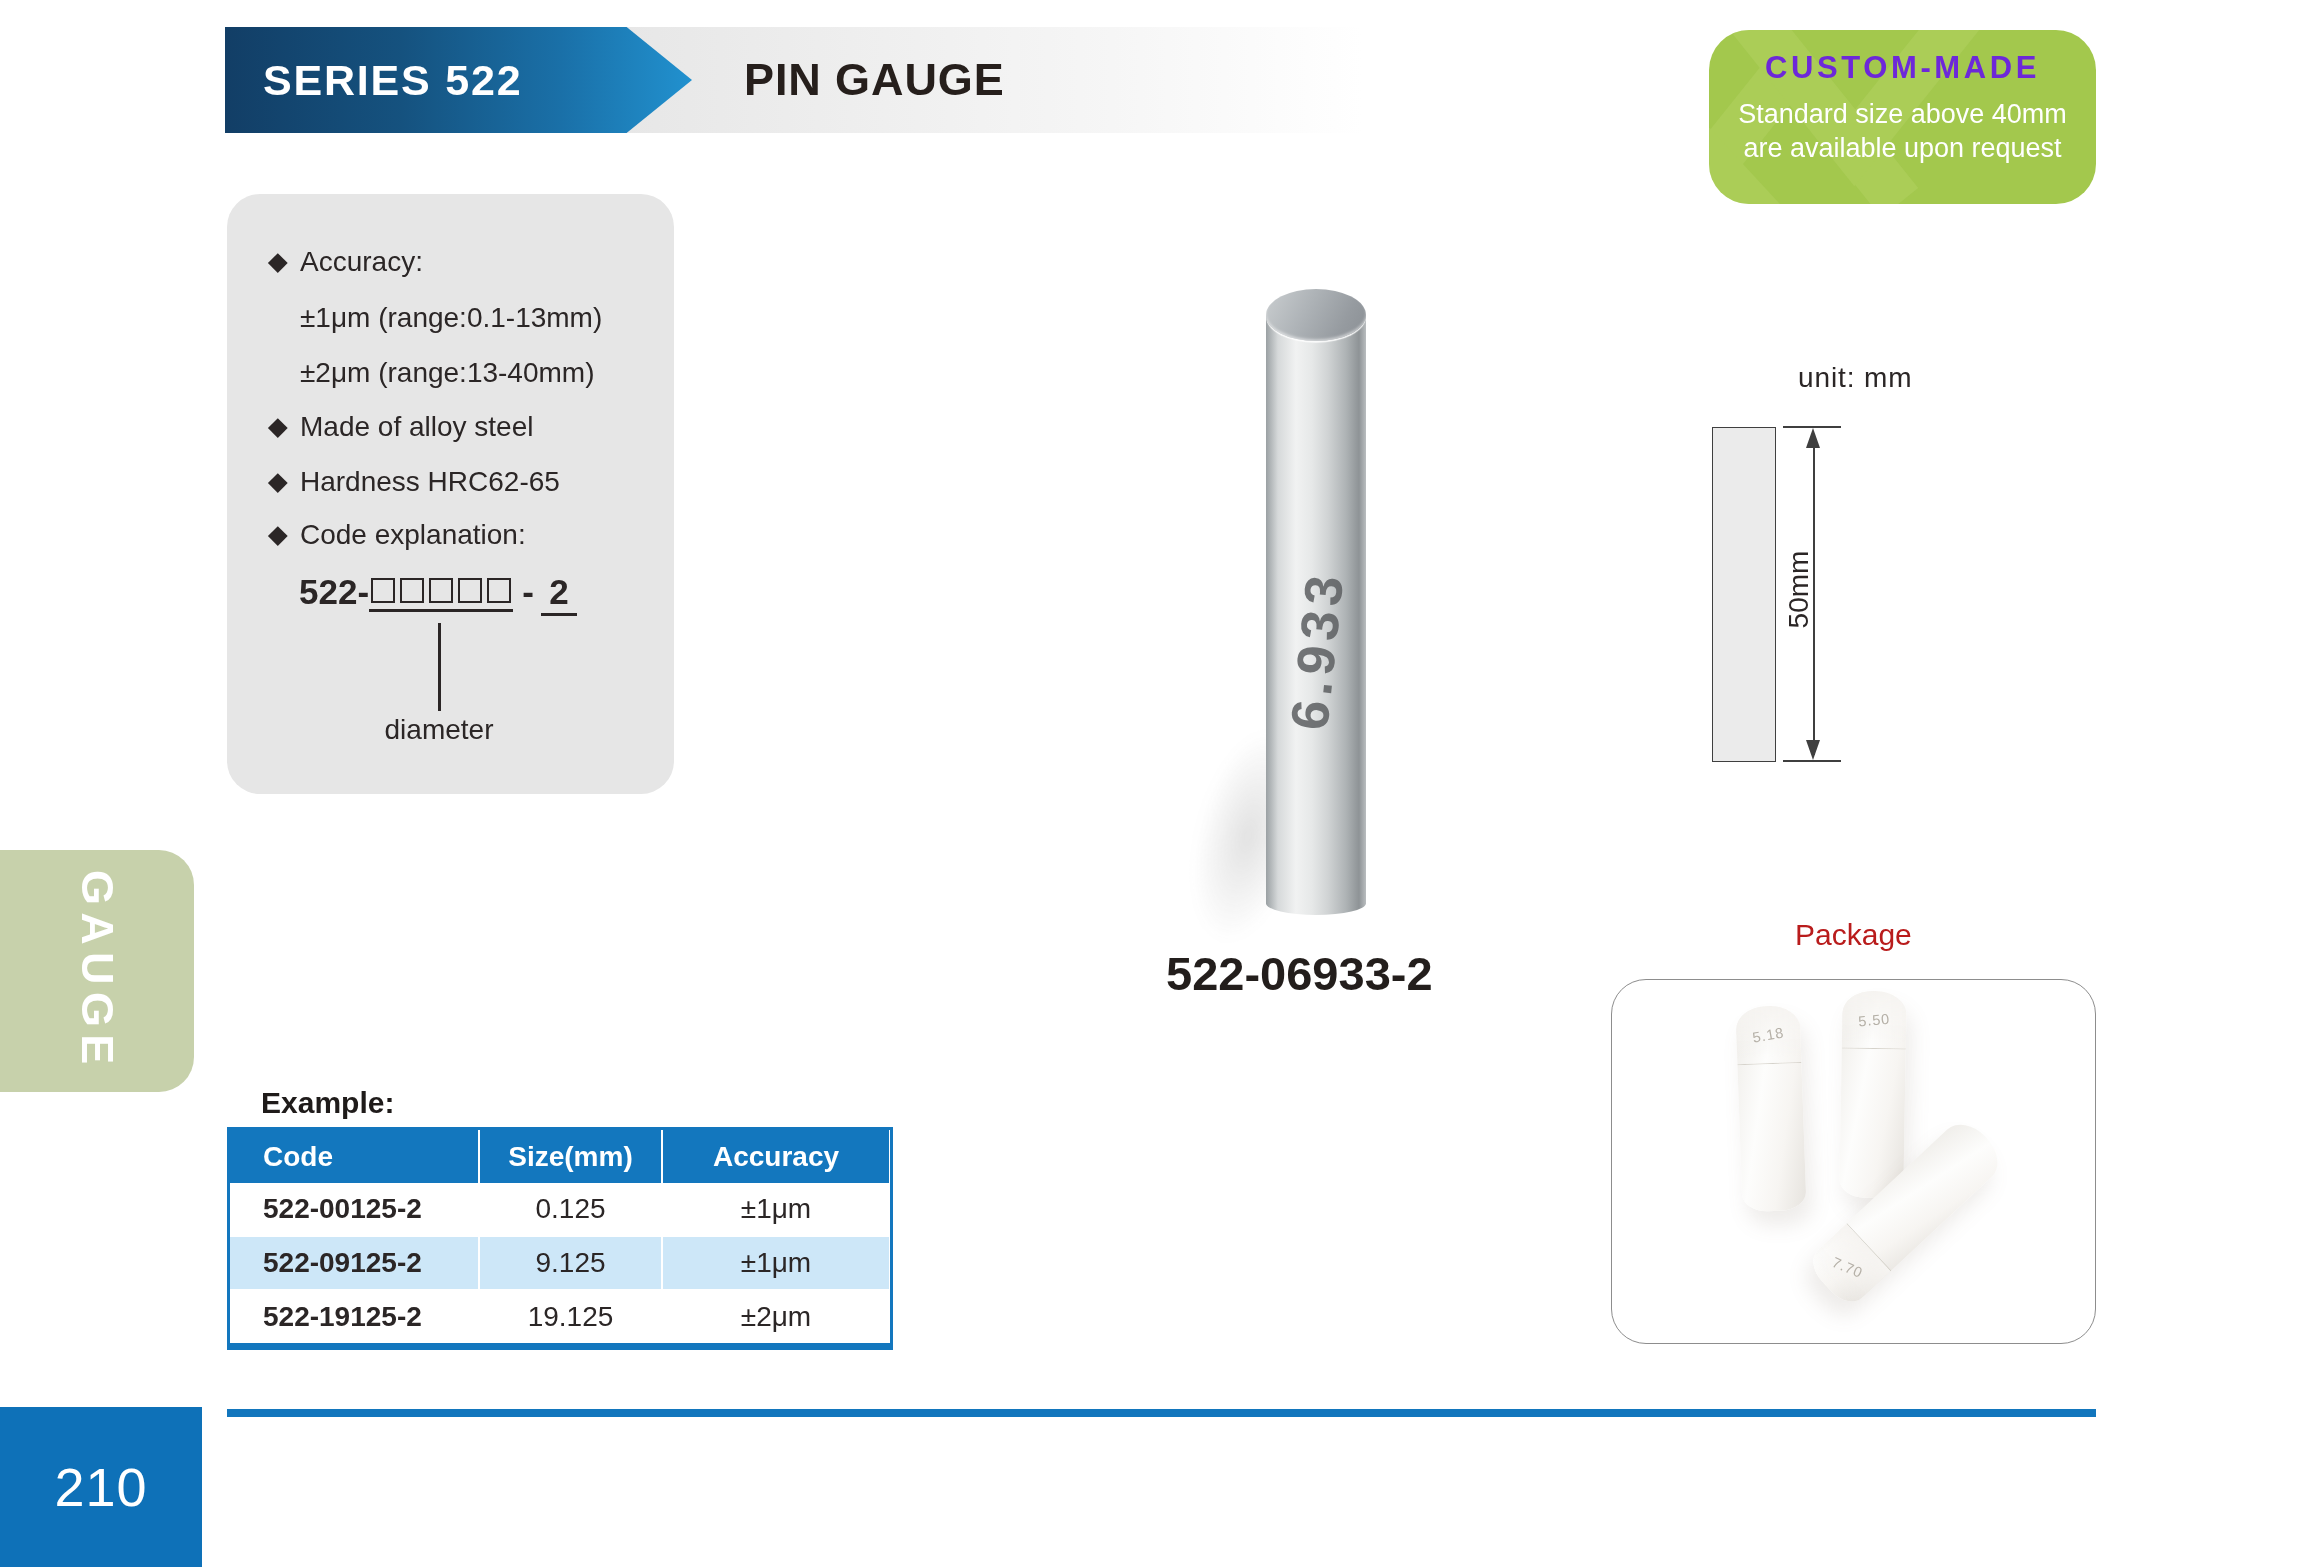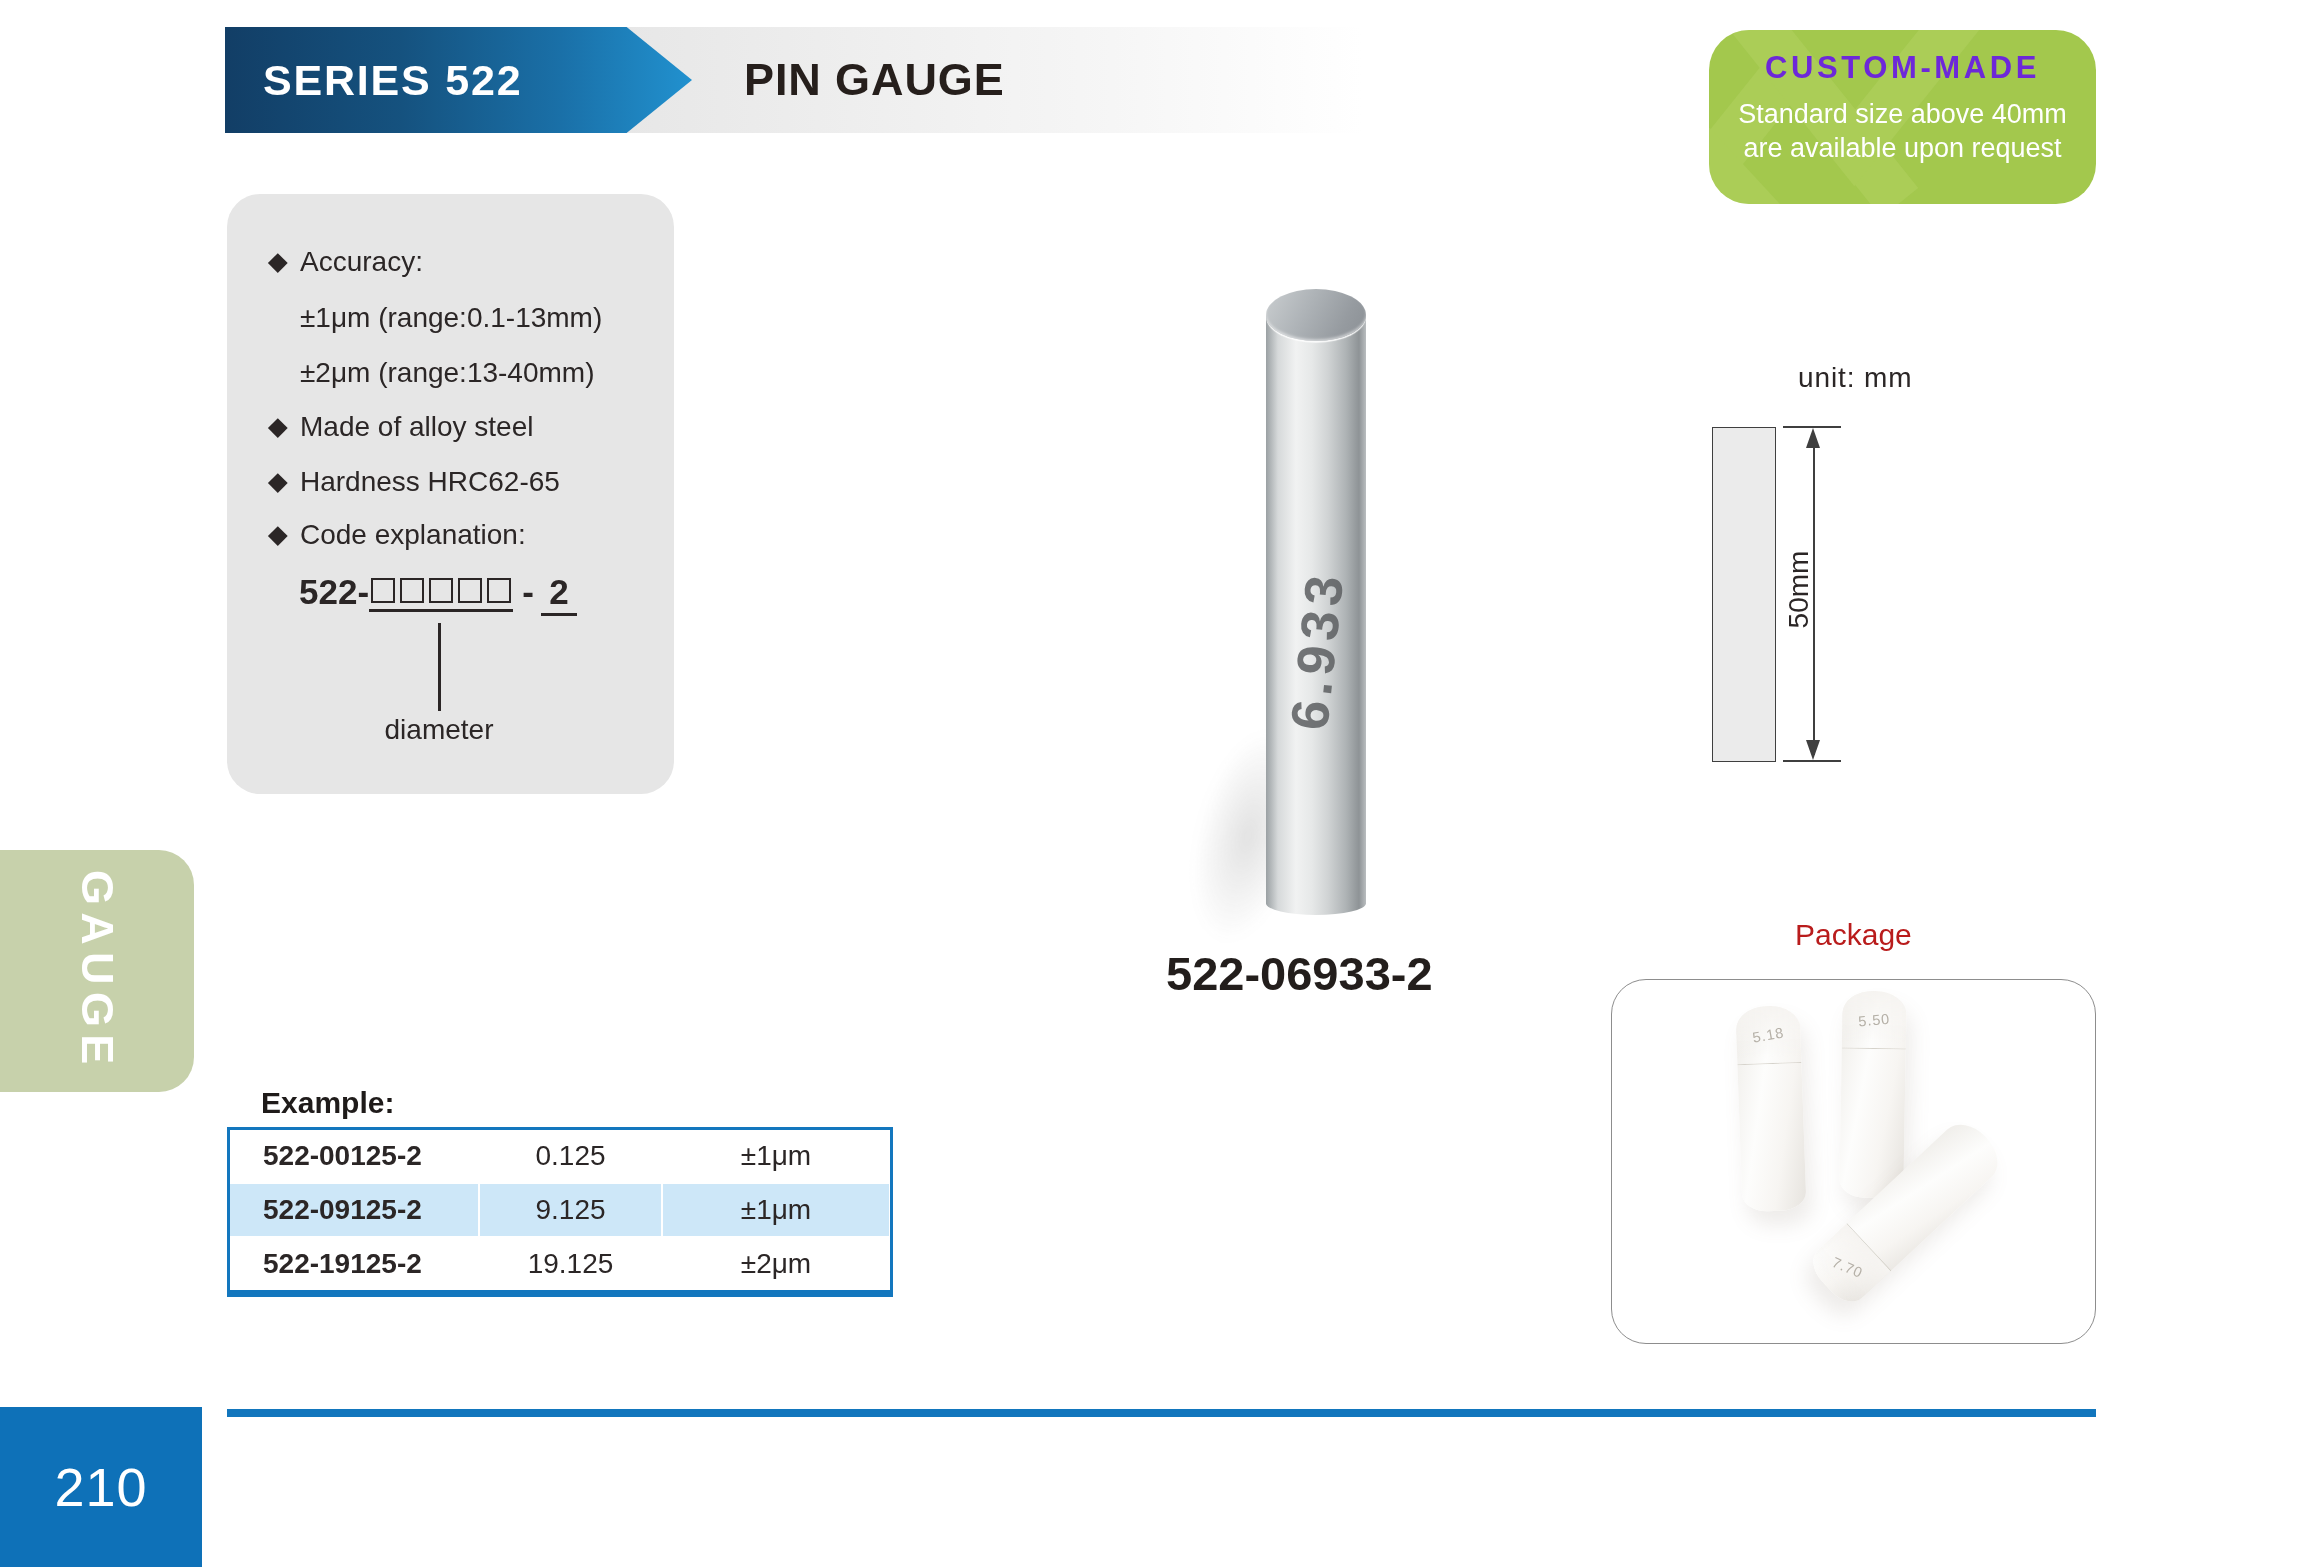--- a/index.html
+++ b/index.html
@@ -275,20 +275,25 @@
   </div>
   <div class="tube tube3">
     <div class="tube-cap">
       <span class="tube-label" style="transform:rotate(-24deg)">7.70</span>
     </div>
   </div>
 </div>
 
 <div class="abs example-title">Example:</div>
 <div class="abs ex-table">
+  <div class="ex-row ex-head">
+    <div class="ex-cell c-code">Code</div>
+    <div class="ex-cell">Size(mm)</div>
+    <div class="ex-cell">Accuracy</div>
+  </div>
   <div class="ex-row body">
     <div class="ex-cell c-code">522-00125-2</div>
     <div class="ex-cell">0.125</div>
     <div class="ex-cell">±1μm</div>
   </div>
   <div class="ex-row body hl">
     <div class="ex-cell c-code">522-09125-2</div>
     <div class="ex-cell">9.125</div>
     <div class="ex-cell">±1μm</div>
   </div>

